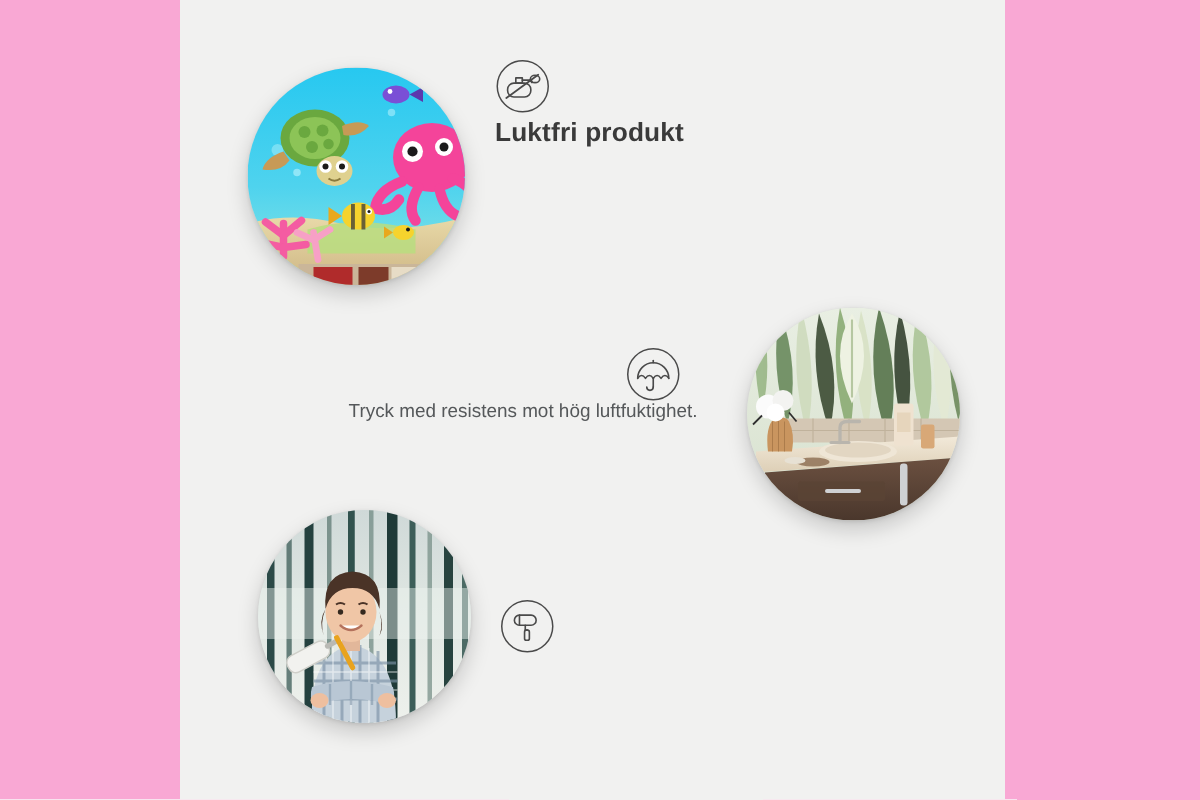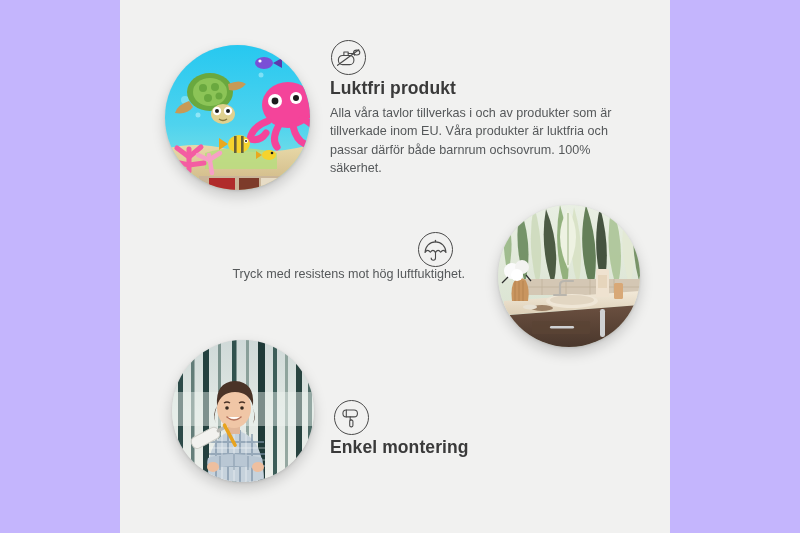--- a/index.html
+++ b/index.html
@@ -5,21 +5,21 @@
   html,body{margin:0;padding:0;}
   body{
     width:800px;height:533px;
     background:#ffffff;
     font-family:"Liberation Sans", sans-serif;
     overflow:hidden;
   }
   .stage{
     position:relative;
     width:800px;height:533px;
-    background:#c4b5fd;
+    background:#f9a8d4;
   }
   .panel{
     position:absolute;
     left:120px; top:0;
     width:550px; height:533px;
     background:#f1f1f0;
   }
 
   
   .feature{ position:absolute; }
@@ -196,21 +196,20 @@
 
           <path d="M22.4 13.2 l1.6 1.6"></path>
 
           <path d="M5.9 25.8 L28.4 9.4" stroke-width="1.3"></path>
         </g>
       </svg>
     </div>
 
     <div class="ftext" id="b1-text">
       <p class="ftitle">Luktfri produkt</p>
-      <p class="fbody">Alla våra tavlor tillverkas i och av produkter som är tillverkade inom EU. Våra produkter är luktfria och passar därför både barnrum ochsovrum. 100% säkerhet.</p>
     </div>
   </div>
 
   <div class="feature">
 
     <div class="bubble" id="b2-bubble">
       <svg viewBox="0 0 142 142" preserveAspectRatio="xMidYMid slice" aria-hidden="true">
         <defs>
           <linearGradient id="wallg" x1="0" y1="0" x2="0" y2="1">
             <stop offset="0%" stop-color="#e9efe3"></stop>
@@ -407,17 +406,16 @@
 
           <path d="M16.1 16.8 v3.4"></path>
           <path d="M16.1 20.2 h1.6"></path>
 
           <rect x="15.6" y="20.2" width="3.4" height="7.2" rx="1.3"></rect>
         </g>
       </svg>
     </div>
 
     <div class="ftext" id="b3-text">
-      <p class="ftitle">Enkel montering</p>
     </div>
   </div>
 
 </div>
 
 </body></html>

